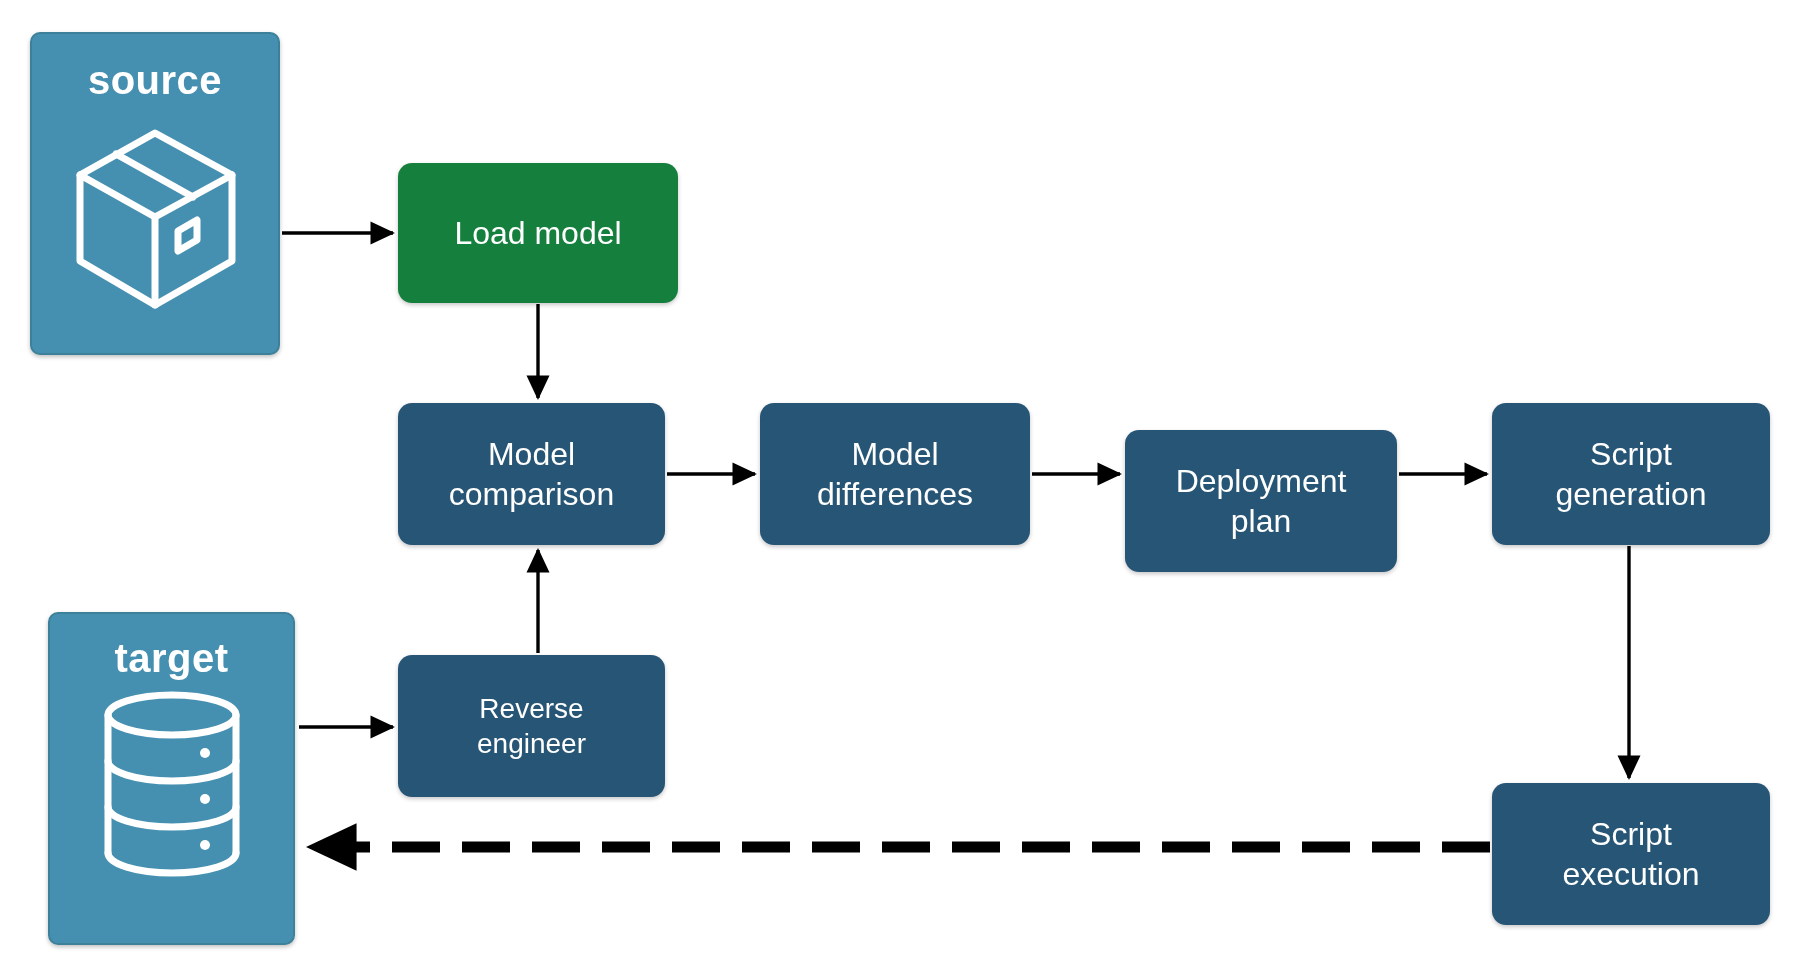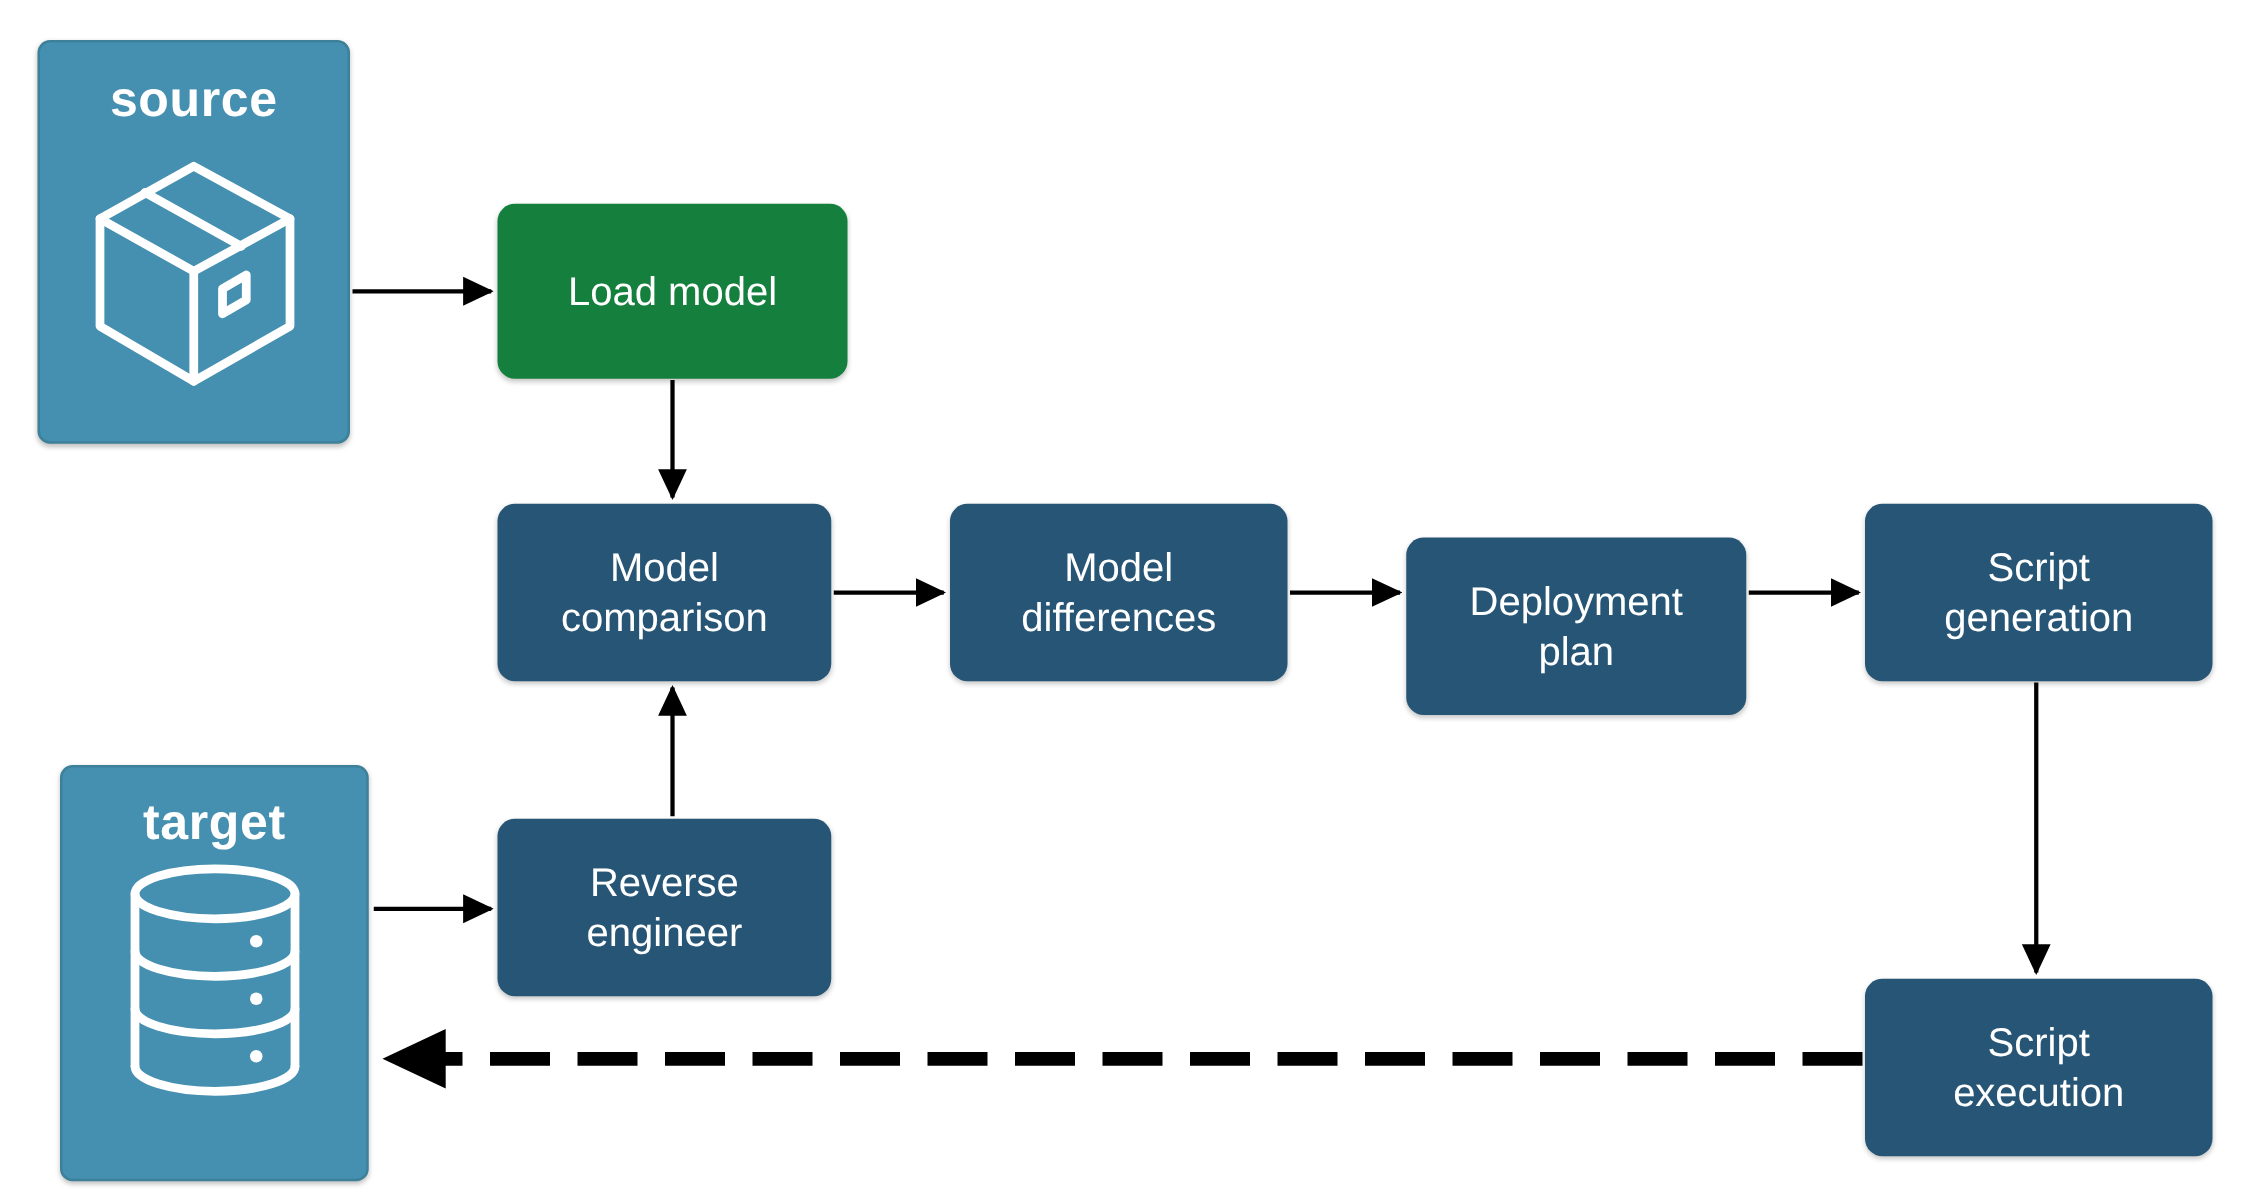--- a/index.html
+++ b/index.html
@@ -150,21 +150,21 @@
   <div class="pbox" style="left:1125px; top:403px; width:272px; height:142px; background:#275575; font-size:32px;margin-top:27px;">
     <span class="pbox-label">Deployment
 plan</span>
   </div>
 
   <div class="pbox" style="left:1492px; top:403px; width:278px; height:142px; background:#275575; font-size:32px;">
     <span class="pbox-label">Script
 generation</span>
   </div>
 
-  <div class="pbox" style="left:398px; top:655px; width:267px; height:142px; background:#275575; font-size:32px;">
+  <div class="pbox" style="left:398px; top:655px; width:267px; height:142px; background:#275575; font-size:28px;">
     <span class="pbox-label">Reverse
 engineer</span>
   </div>
 
   <div class="pbox" style="left:1492px; top:783px; width:278px; height:142px; background:#275575; font-size:32px;">
     <span class="pbox-label">Script
 execution</span>
   </div>
 
 </div>

